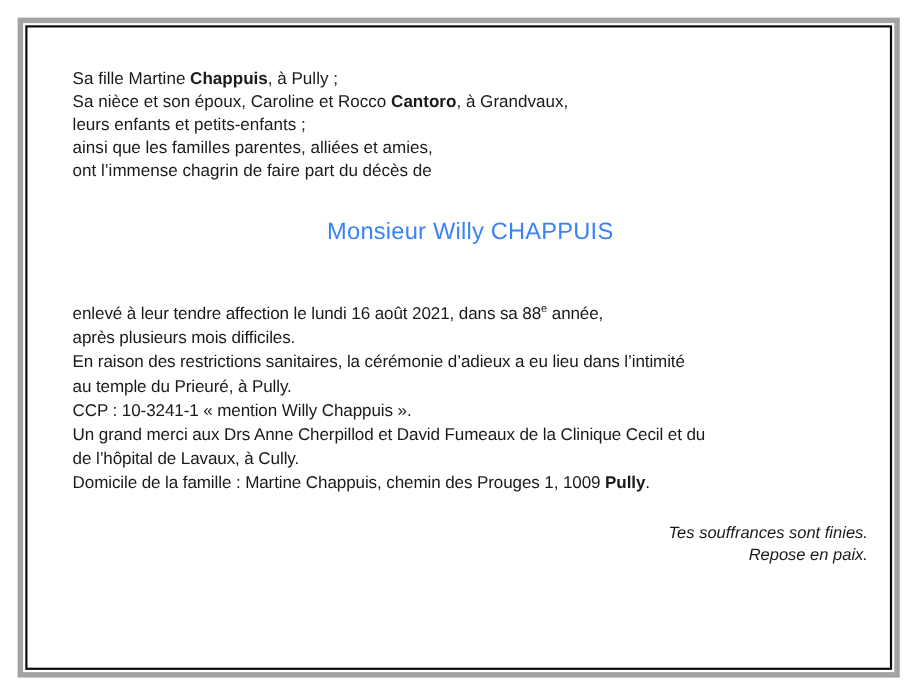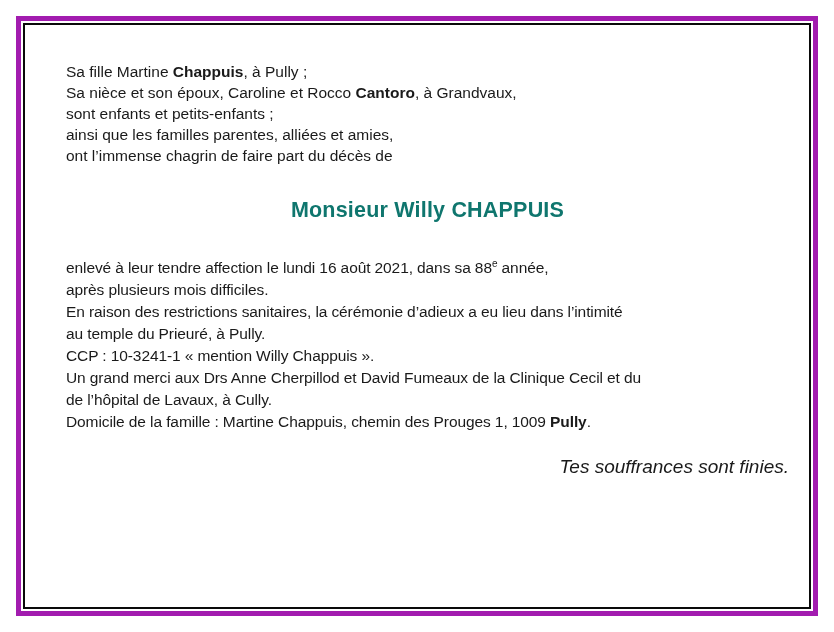--- a/index.html
+++ b/index.html
@@ -16,21 +16,21 @@
   }
   .sheet {
     position: relative;
     width: 834px;
     height: 632px;
     background: #ffffff;
   }
   .frame-outer {
     position: absolute;
     inset: 16px;
-    border: 5px solid #a21caf;
+    border: 5px solid #a3a3a3;
     padding: 2px;
     box-sizing: border-box;
   }
   .frame-inner {
     width: 100%;
     height: 100%;
     border: 2px solid #0a0a0a;
     box-sizing: border-box;
   }
   .content {
@@ -38,42 +38,42 @@
     box-sizing: border-box;
   }
   .intro .line {
     font-size: 15.5px;
     line-height: 21px;
     white-space: nowrap;
   }
   .title {
     font-size: 21.5px;
     line-height: 26px;
-    font-weight: bold;
+    font-weight: normal;
     text-align: center;
-    color: #0f766e;
+    color: #3b82f6;
     margin: 31px 0 0 0;
     letter-spacing: 0.2px;
   }
   .body-block {
-    margin-top: 34px;
+    margin-top: 52px;
   }
   .body-block .line {
     font-size: 15.5px;
     line-height: 22px;
     letter-spacing: -0.1px;
     white-space: nowrap;
   }
   .epitaph {
     margin-top: 24px;
     text-align: right;
     font-style: italic;
   }
   .epitaph .line {
-    font-size: 19px;
+    font-size: 15px;
     line-height: 20px;
   }
   .b {
     font-weight: bold;
   }
   sup {
     font-size: 10px;
     line-height: 0;
     vertical-align: super;
   }
@@ -82,38 +82,39 @@
 <body>
 
 <div class="sheet">
   <div class="frame-outer">
     <div class="frame-inner">
       <div class="content">
 
         <div class="intro">
             <div class="line"><span>Sa fille Martine </span><span class="b">Chappuis</span><span>, à Pully ;</span></div>
             <div class="line"><span>Sa nièce et son époux, Caroline et Rocco </span><span class="b">Cantoro</span><span>, à Grandvaux,</span></div>
-            <div class="line"><span>sont enfants et petits-enfants ;</span></div>
+            <div class="line"><span>leurs enfants et petits-enfants ;</span></div>
             <div class="line"><span>ainsi que les familles parentes, alliées et amies,</span></div>
             <div class="line"><span>ont l’immense chagrin de faire part du décès de</span></div>
           </div>
 
         <h1 class="title">Monsieur Willy CHAPPUIS</h1>
 
         <div class="body-block">
             <div class="line"><span>enlevé à leur tendre affection le lundi 16 août 2021, dans sa 88</span><sup>e</sup><span> année,</span></div>
             <div class="line"><span>après plusieurs mois difficiles.</span></div>
             <div class="line"><span>En raison des restrictions sanitaires, la cérémonie d’adieux a eu lieu dans l’intimité</span></div>
             <div class="line"><span>au temple du Prieuré, à Pully.</span></div>
             <div class="line"><span>CCP : 10-3241-1 « mention Willy Chappuis ».</span></div>
             <div class="line"><span>Un grand merci aux Drs Anne Cherpillod et David Fumeaux de la Clinique Cecil et du</span></div>
             <div class="line"><span>de l’hôpital de Lavaux, à Cully.</span></div>
             <div class="line"><span>Domicile de la famille : Martine Chappuis, chemin des Prouges 1, 1009 </span><span class="b">Pully</span><span>.</span></div>
           </div>
 
         <div class="epitaph">
             <div class="line"><span>Tes souffrances sont finies.</span></div>
+            <div class="line"><span>Repose en paix.</span></div>
           </div>
 
       </div>
     </div>
   </div>
 </div>
 
 </body></html>

